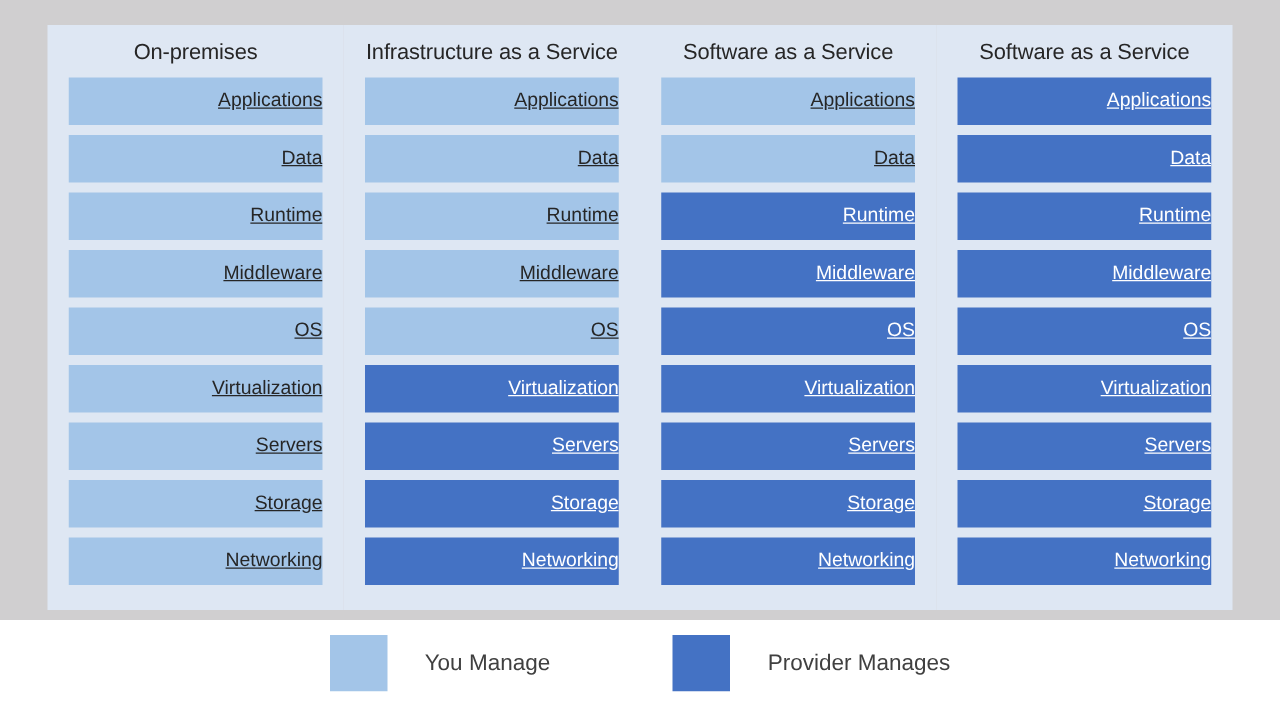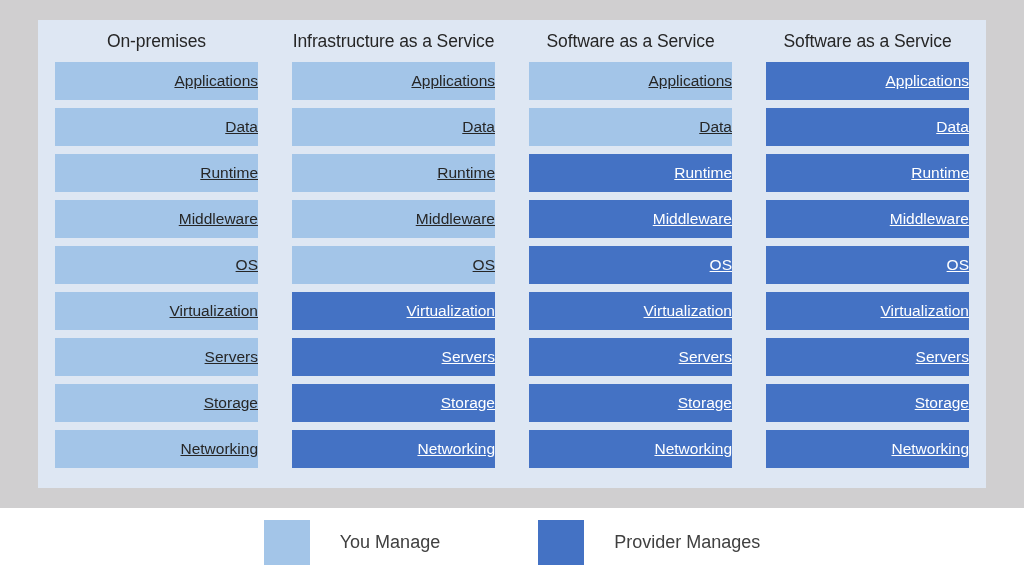--- a/index.html
+++ b/index.html
@@ -92,21 +92,21 @@
 
   .layer.provider {
     background: #4472c4;
     color: #ffffff;
   }
 
   
   .legend {
     position: absolute;
     left: 0;
-    top: 508px;
+    top: 496px;
     width: 1024px;
     height: 68px;
     background: #ffffff;
     display: flex;
     justify-content: center;
     align-items: center;
     gap: 0;
   }
 
   .legend-item {

